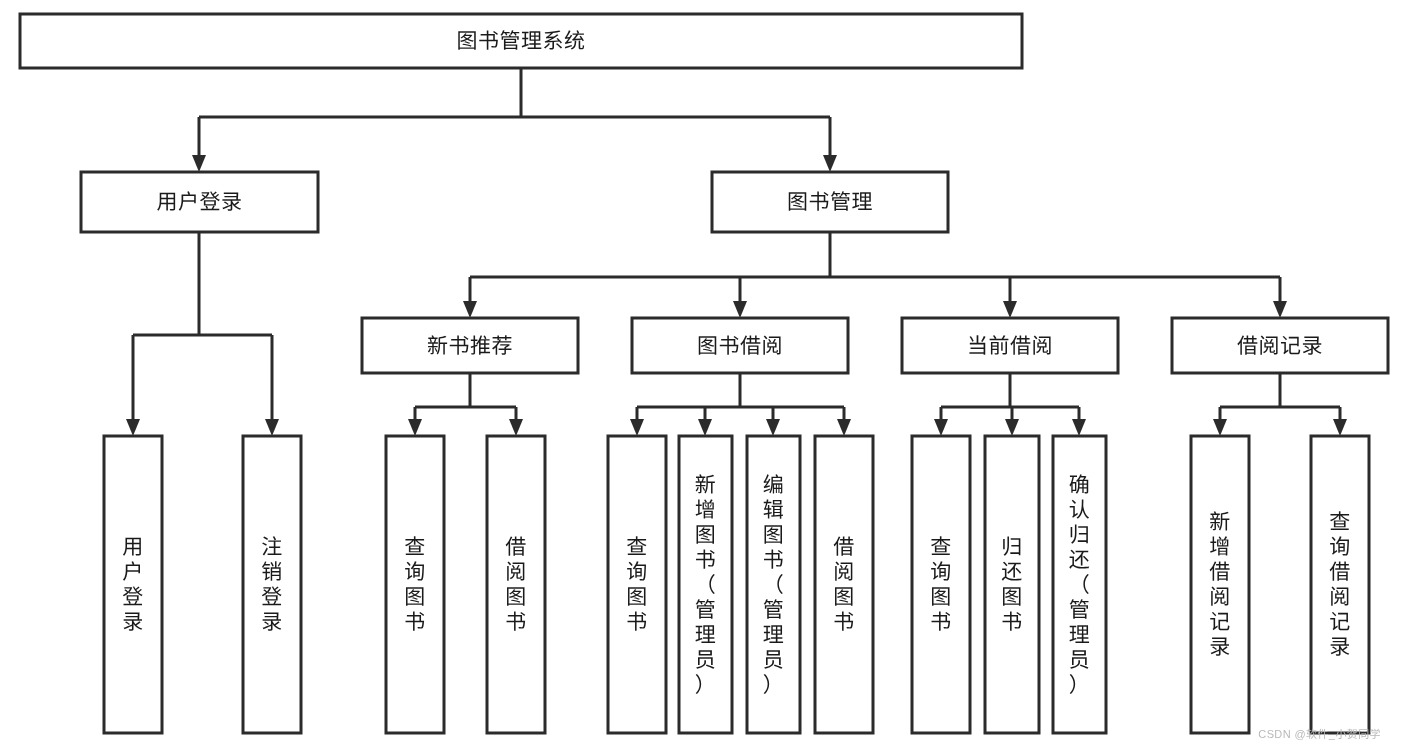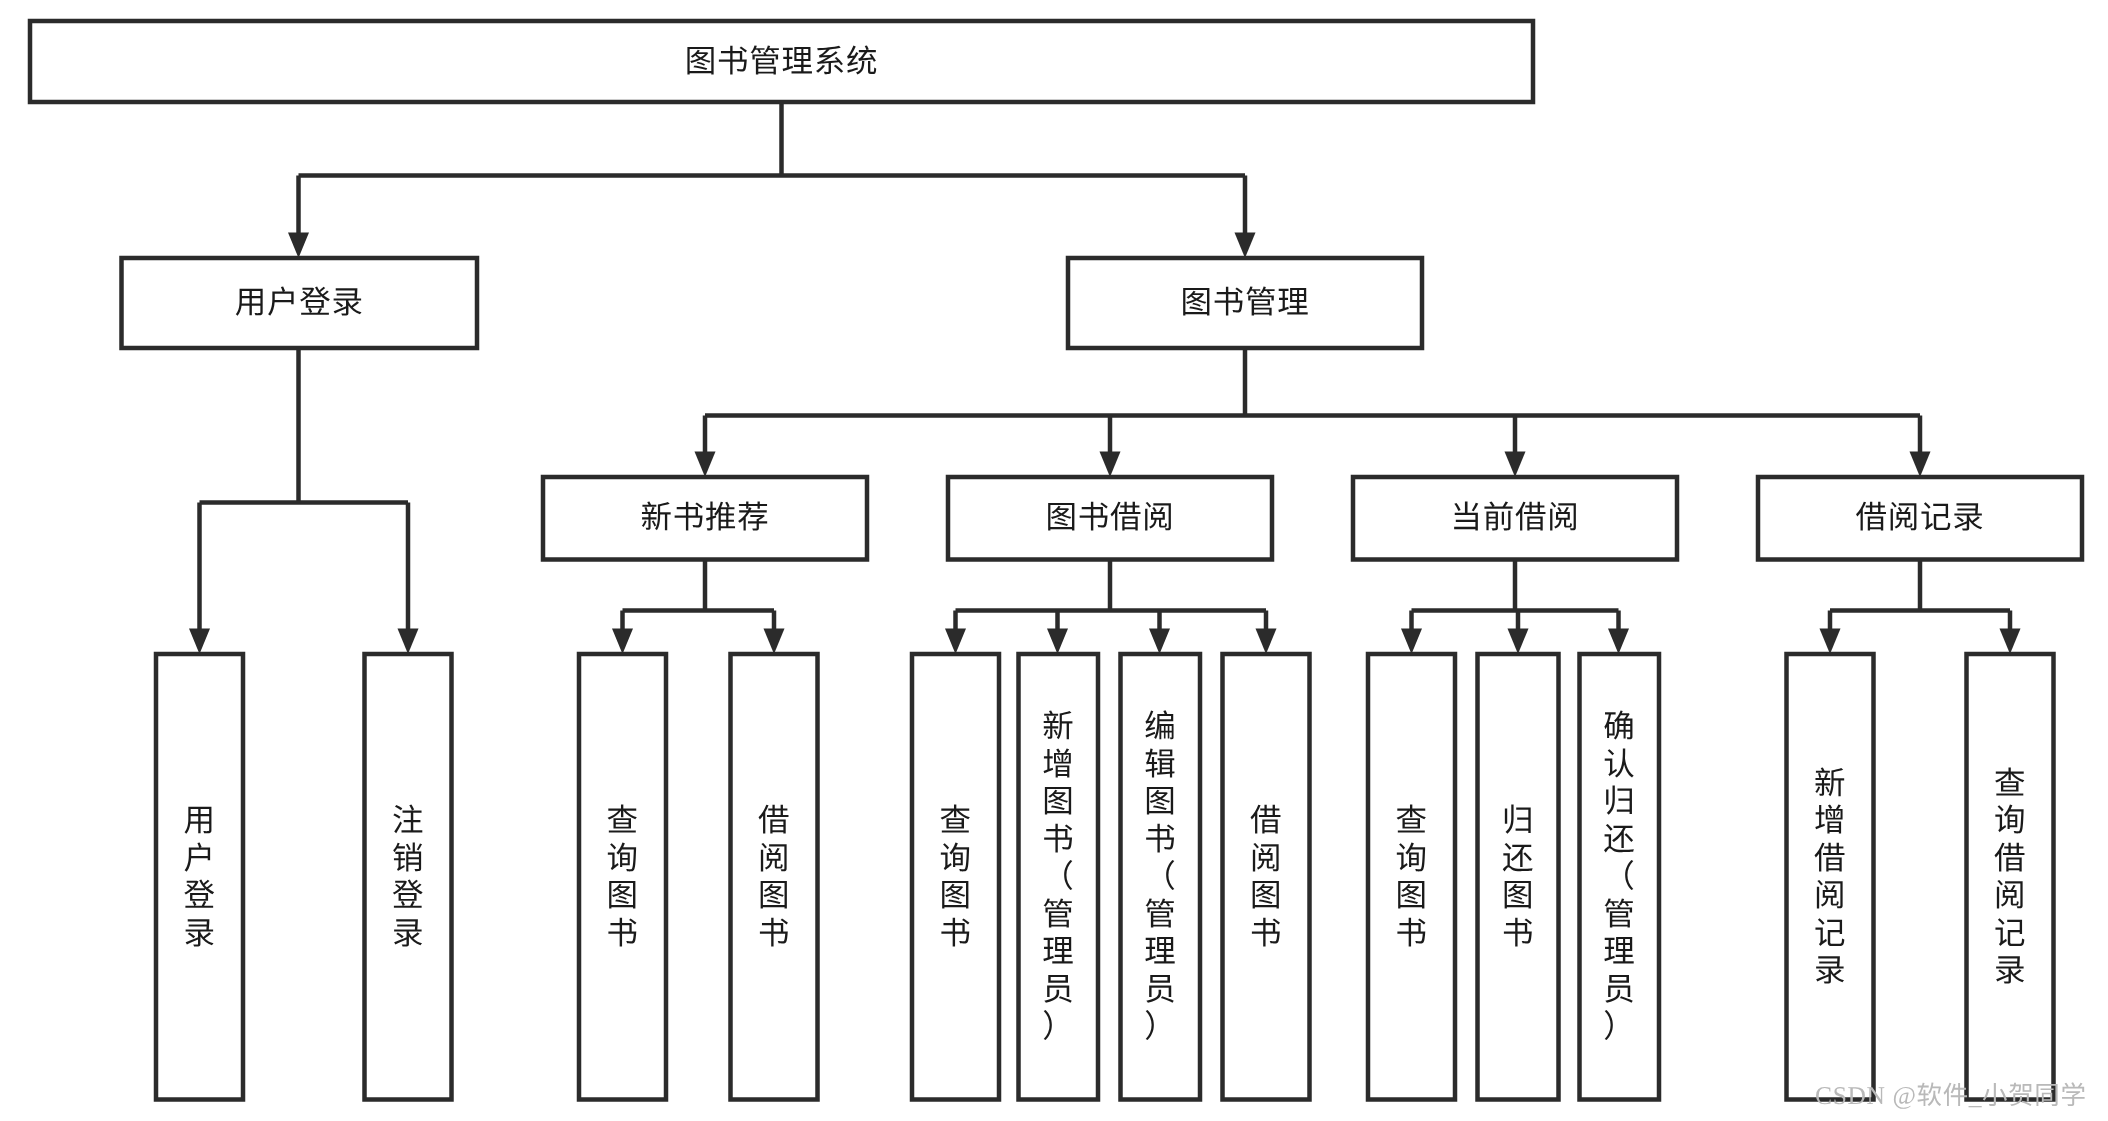--- a/index.html
+++ b/index.html
@@ -54,24 +54,24 @@
     stroke-width: 3;
     fill: none;
     stroke-linecap: butt;
   }
   .edge-arrow {
     fill: #2b2b2b;
     stroke: none;
   }
   .watermark {
     position: absolute;
-    right: 14px;
+    right: 24px;
     bottom: 6px;
-    font-family: Liberation Serif, serif;
-    font-size: 17px;
+    font-family: Liberation Sans, sans-serif;
+    font-size: 11px;
     color: #b9b9b9;
     white-space: nowrap;
     user-select: none;
     letter-spacing: 0.4px;
   }
 </style>
 </head>
 <body>
 
 <div id="diagram-root">

